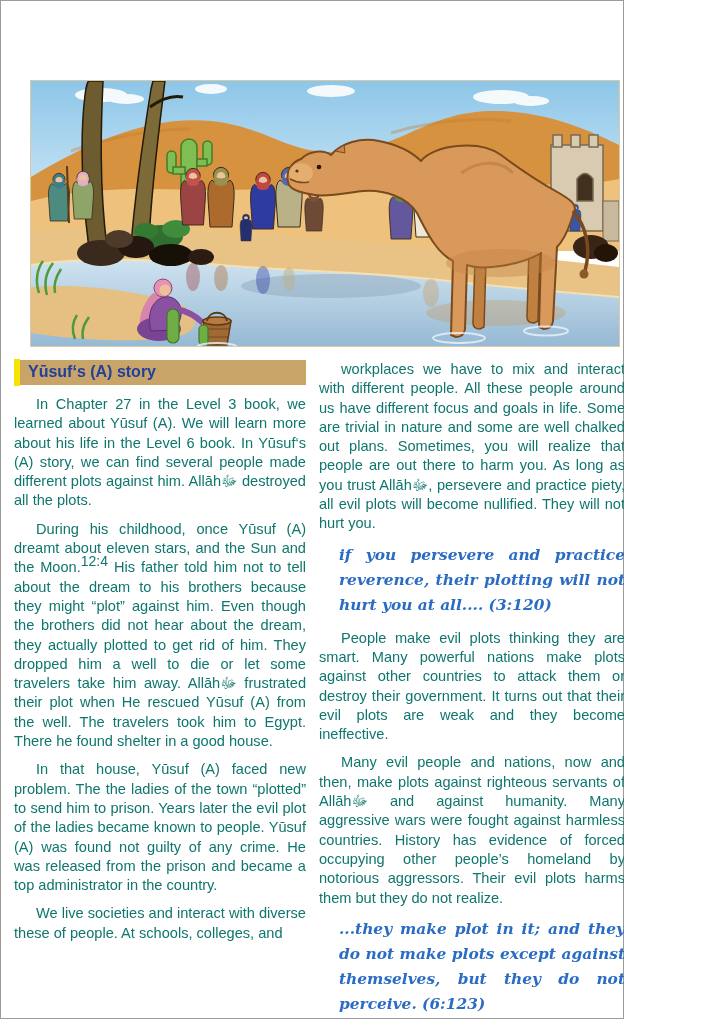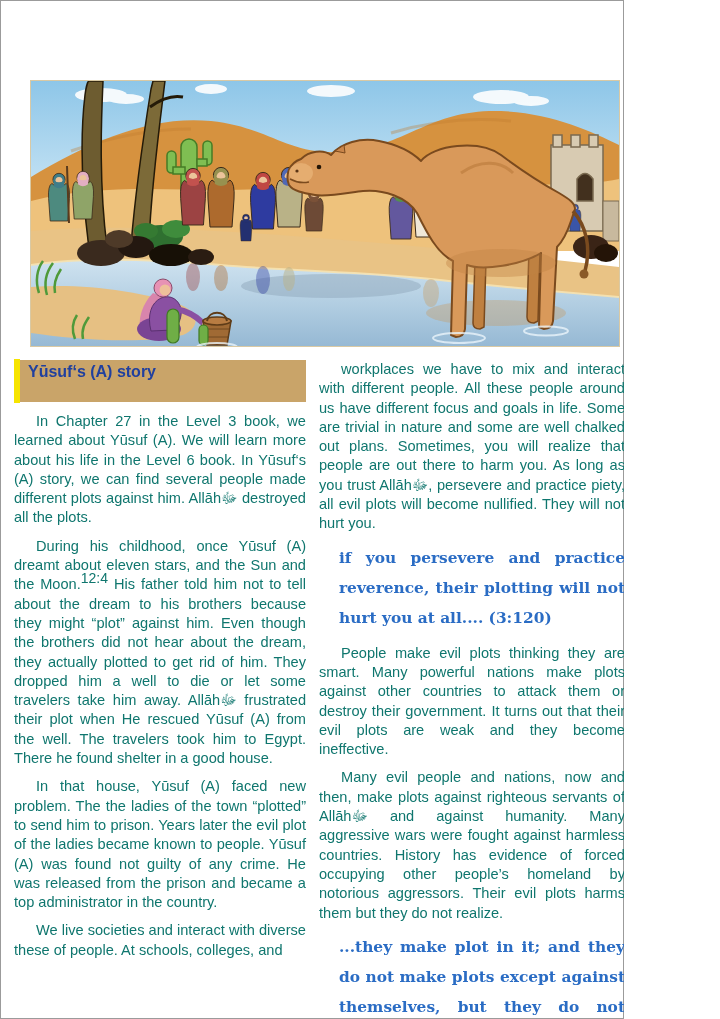--- a/index.html
+++ b/index.html
@@ -13,27 +13,27 @@
   .pagenum-box{position:absolute;left:633px;top:948px;width:83px;height:60px;background:#e9dcc0;
         text-align:right;}
   .pagenum-box span{display:inline-block;margin-top:10px;font-size:18px;color:#3a3430;}
   
   .illus{position:absolute;left:30px;top:80px;width:588px;height:265px;border:1px solid #d9c9a4;}
   
   .col{position:absolute;top:360px;}
   .col-left{left:14px;width:292px;}
   .col-right{left:319px;width:306px;}
   .section-header{position:relative;background:#c9a469;color:#21409e;font-weight:700;
-        font-size:16px;padding:3px 8px 21px 14px;margin:0 0 10px 0;}
+        font-size:16px;padding:3px 8px 4px 14px;margin:0 0 10px 0;}
   .section-header::before{content:"";position:absolute;left:0;top:-1px;bottom:-1px;width:6px;background:#f6e400;}
   .para{margin:0 0 9px 0;text-align:justify;text-indent:22px;font-size:14.6px;
         line-height:19.3px;color:#0f766e;}
   .para sup{font-size:14px;line-height:0;}
   .quote{margin:2px 0 11px 20px;text-align:justify;font-family:"DejaVu Serif",serif;
-        font-size:15.4px;line-height:30px;color:#2a6cc4;font-weight:600;}
+        font-style:italic;font-size:15.4px;line-height:25px;color:#2a6cc4;font-weight:600;}
 </style>
 </head>
 <body>
 
 <div class="page">
 
   <svg class="illus" viewBox="0 0 588 265" preserveAspectRatio="none" role="img" aria-label="Desert oasis scene: villagers in colorful robes standing by a pond, a woman in purple washing clothes with a wicker basket, cacti, a stone tower, and a large camel standing in the water">
     <defs>
       <linearGradient id="gsky" x1="0" y1="0" x2="0" y2="1">
         <stop offset="0" stop-color="#8ec6e8"></stop>

